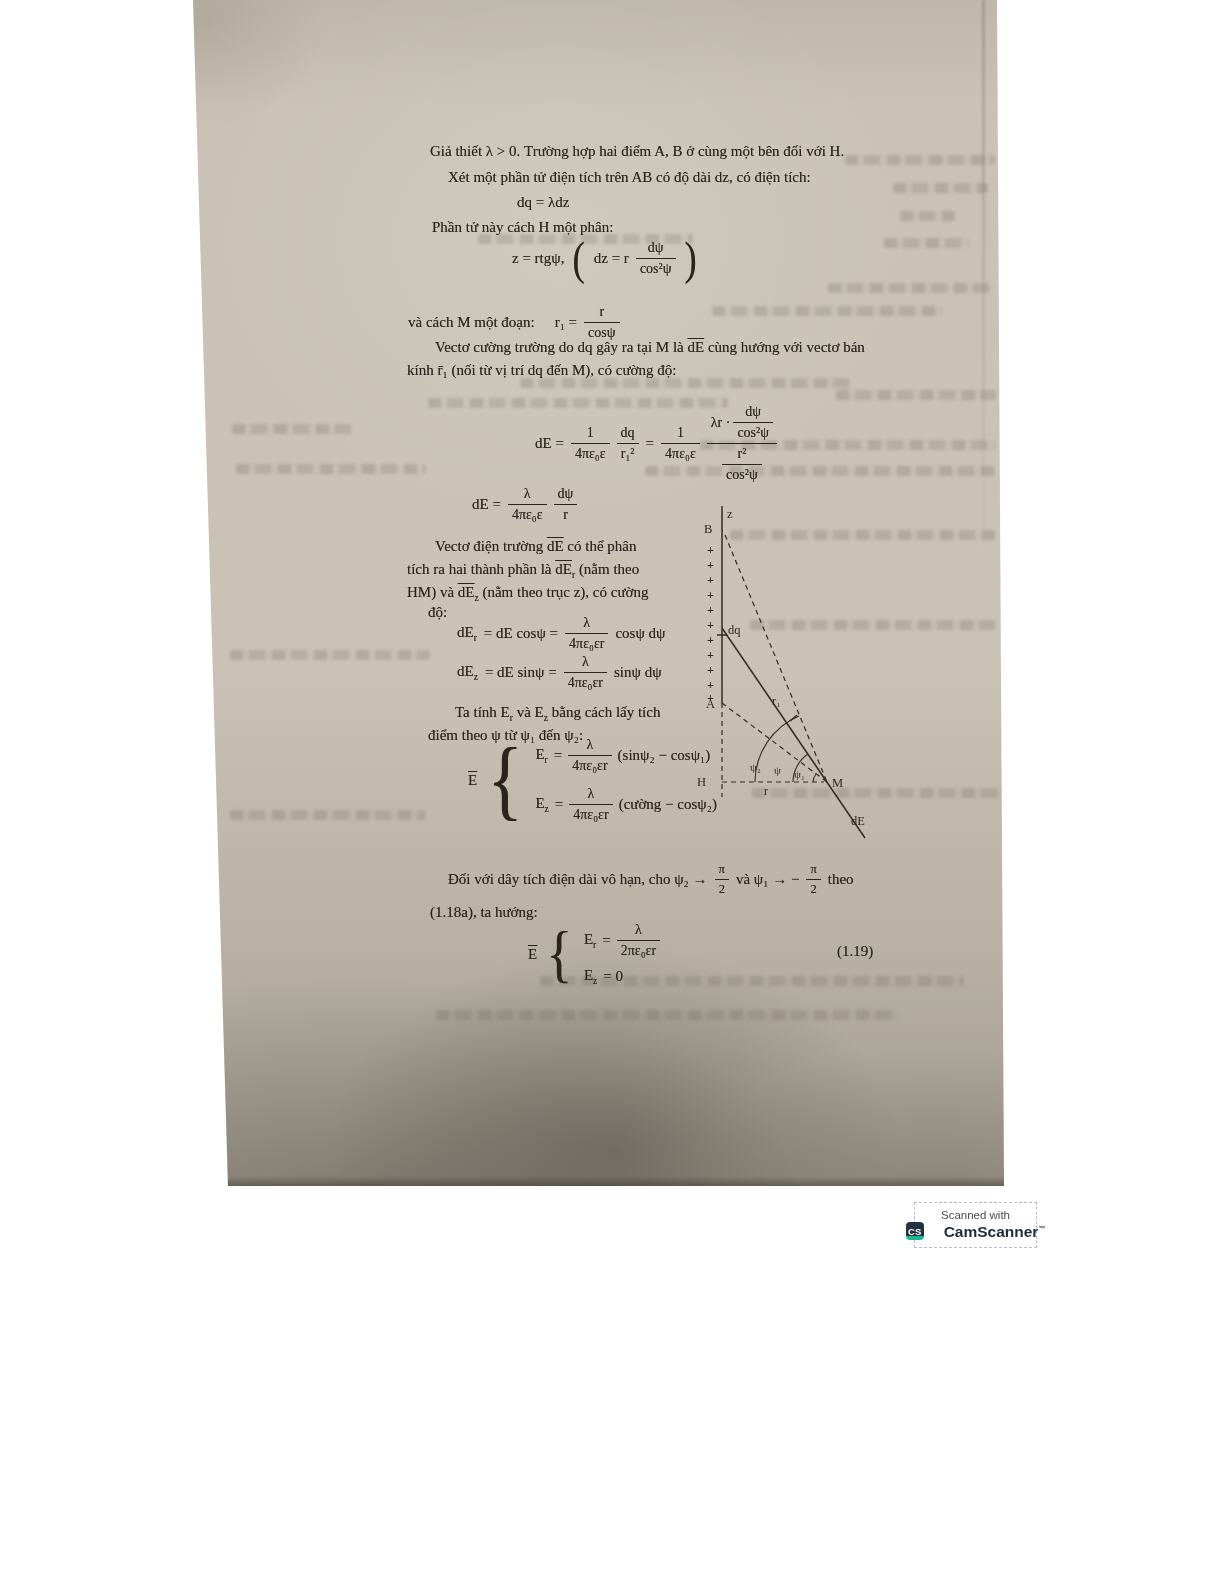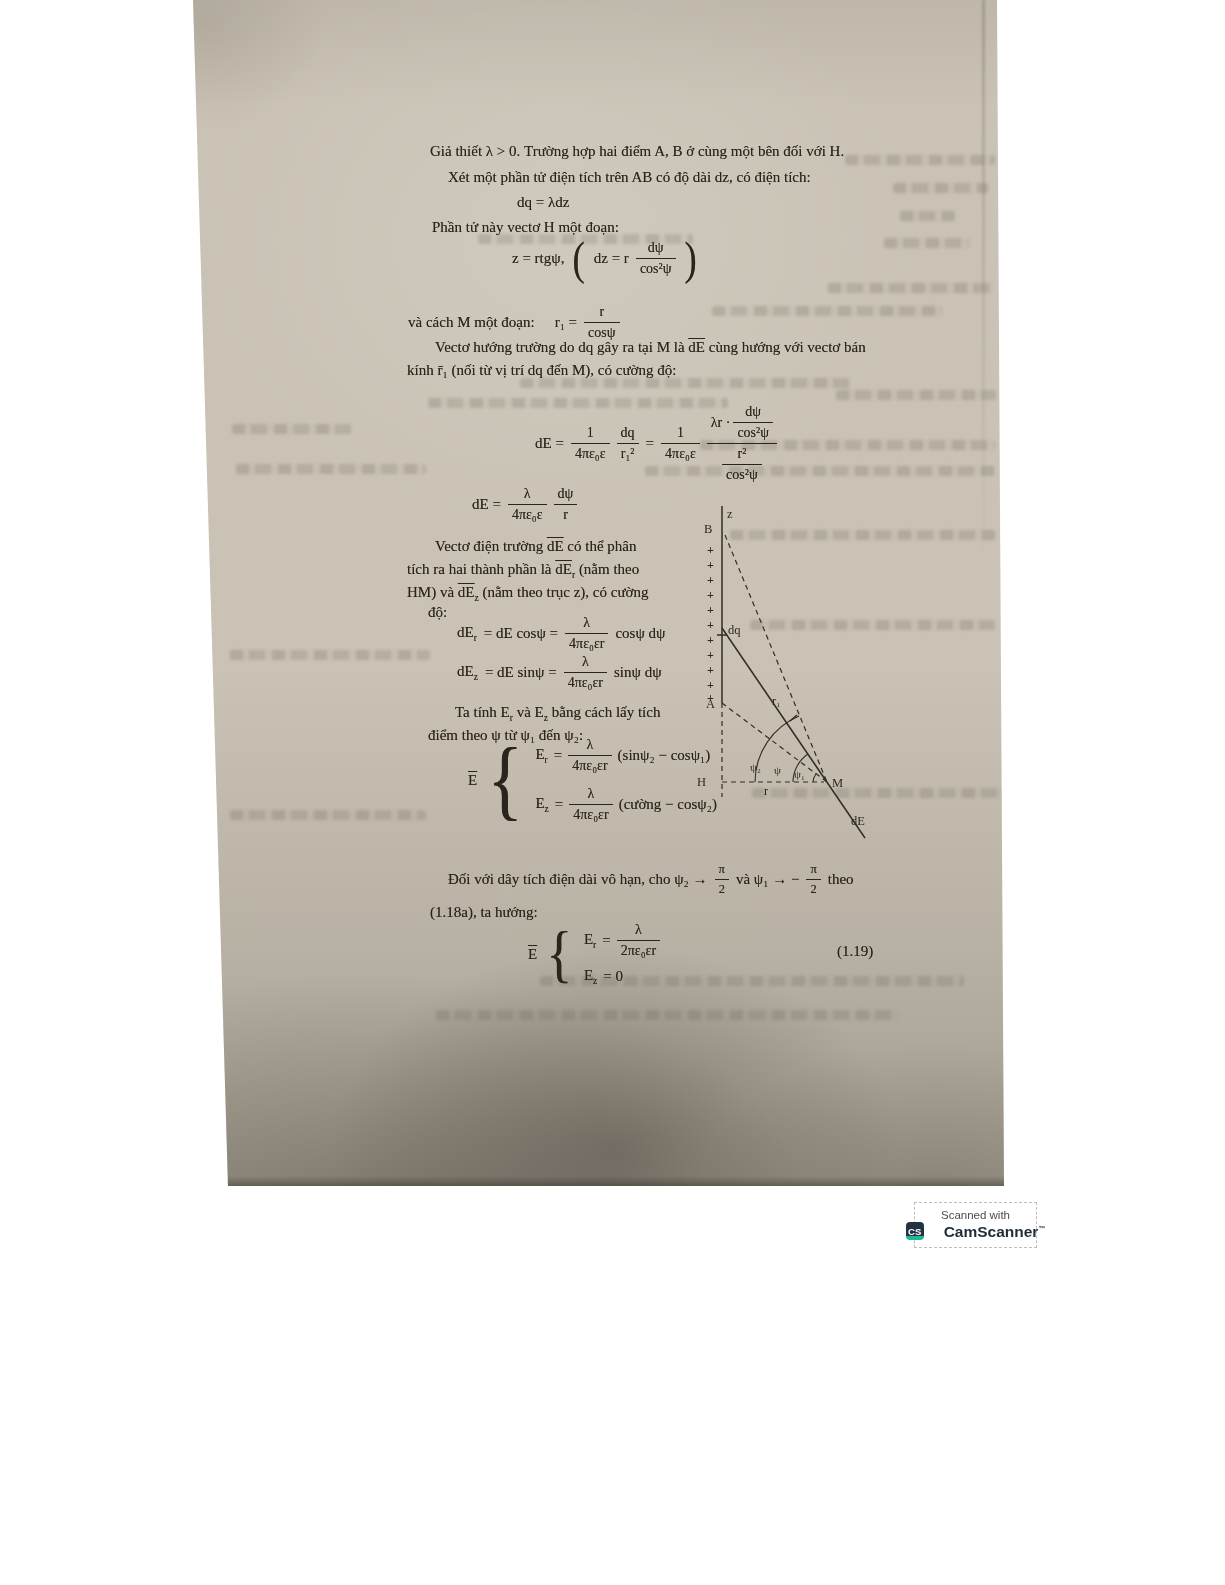--- a/index.html
+++ b/index.html
@@ -99,21 +99,21 @@
     <div class="bleed" style="left:752px;top:788px;width:252px;"></div>
     <div class="bleed" style="left:230px;top:810px;width:196px;"></div>
     <div class="bleed" style="left:540px;top:976px;width:424px;"></div>
     <div class="bleed" style="left:436px;top:1010px;width:462px;"></div>
 
     <div class="content">
 
       <div class="t" style="left:430px;top:142px;">Giả thiết λ &gt; 0. Trường hợp hai điểm A, B ở cùng một bên đối với H.</div>
       <div class="t" style="left:448px;top:168px;">Xét một phần tử điện tích trên AB có độ dài dz, có điện tích:</div>
       <div class="t" style="left:517px;top:193px;">dq = λdz</div>
-      <div class="t" style="left:432px;top:218px;">Phần tử này vectơ H một đoạn:</div>
+      <div class="t" style="left:432px;top:218px;">Phần tử này cách H một phân:</div>
 
       <div class="row" style="left:512px;top:238px;">
         <span>z = rtgψ,</span>
         <span class="bigp">(</span>
         <span>dz = r</span>
         <span class="frac">
           <span class="fn">dψ</span>
           <span class="fd">cos²ψ</span>
         </span>
         <span class="bigp">)</span>
@@ -123,21 +123,21 @@
         <span>và cách M một đoạn:</span>
         <span style="width:6px;"></span>
         <span>r₁ =</span>
         <span class="frac">
           <span class="fn">r</span>
           <span class="fd">cosψ</span>
         </span>
       </div>
 
       <div class="t" style="left:435px;top:338px;">
-        <span>Vectơ hướng trường do dq gây ra tại M là</span>
+        <span>Vectơ cường trường do dq gây ra tại M là</span>
         <span class="vec">dE</span>
         <span>cùng hướng với vectơ bán</span>
       </div>
       <div class="t" style="left:407px;top:361px;">kính r̄₁ (nối từ vị trí dq đến M), có cường độ:</div>
 
       <div class="row" style="left:535px;top:404px;">
         <span>dE =</span>
         <span class="frac">
           <span class="fn">1</span>
           <span class="fd">4πε₀ε</span>

